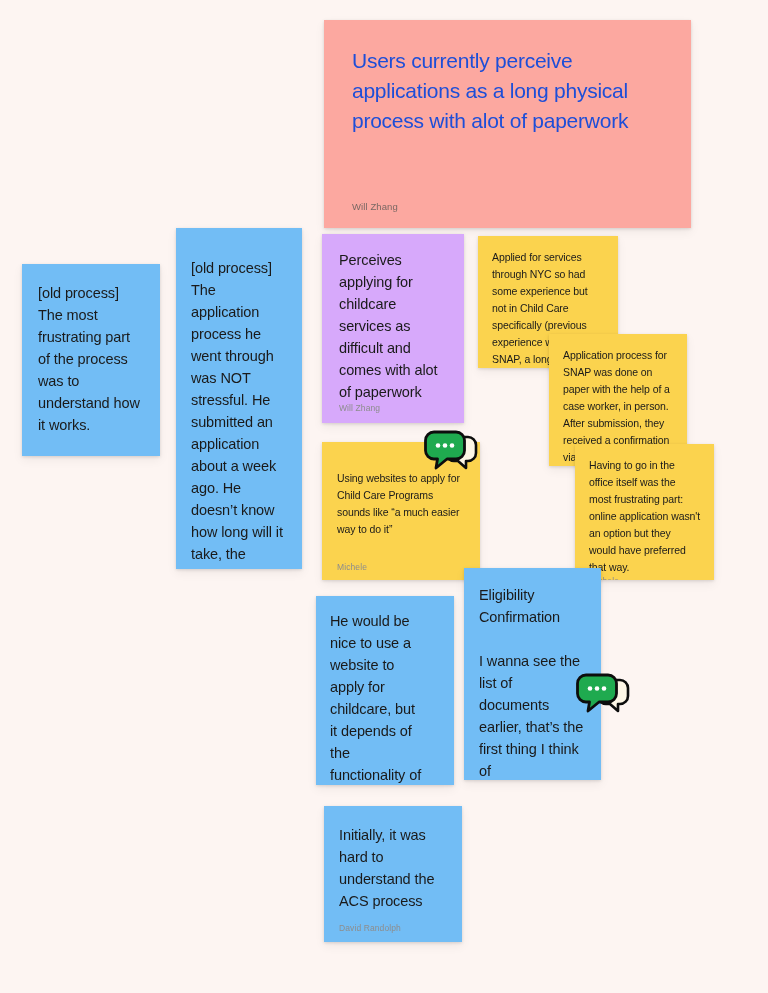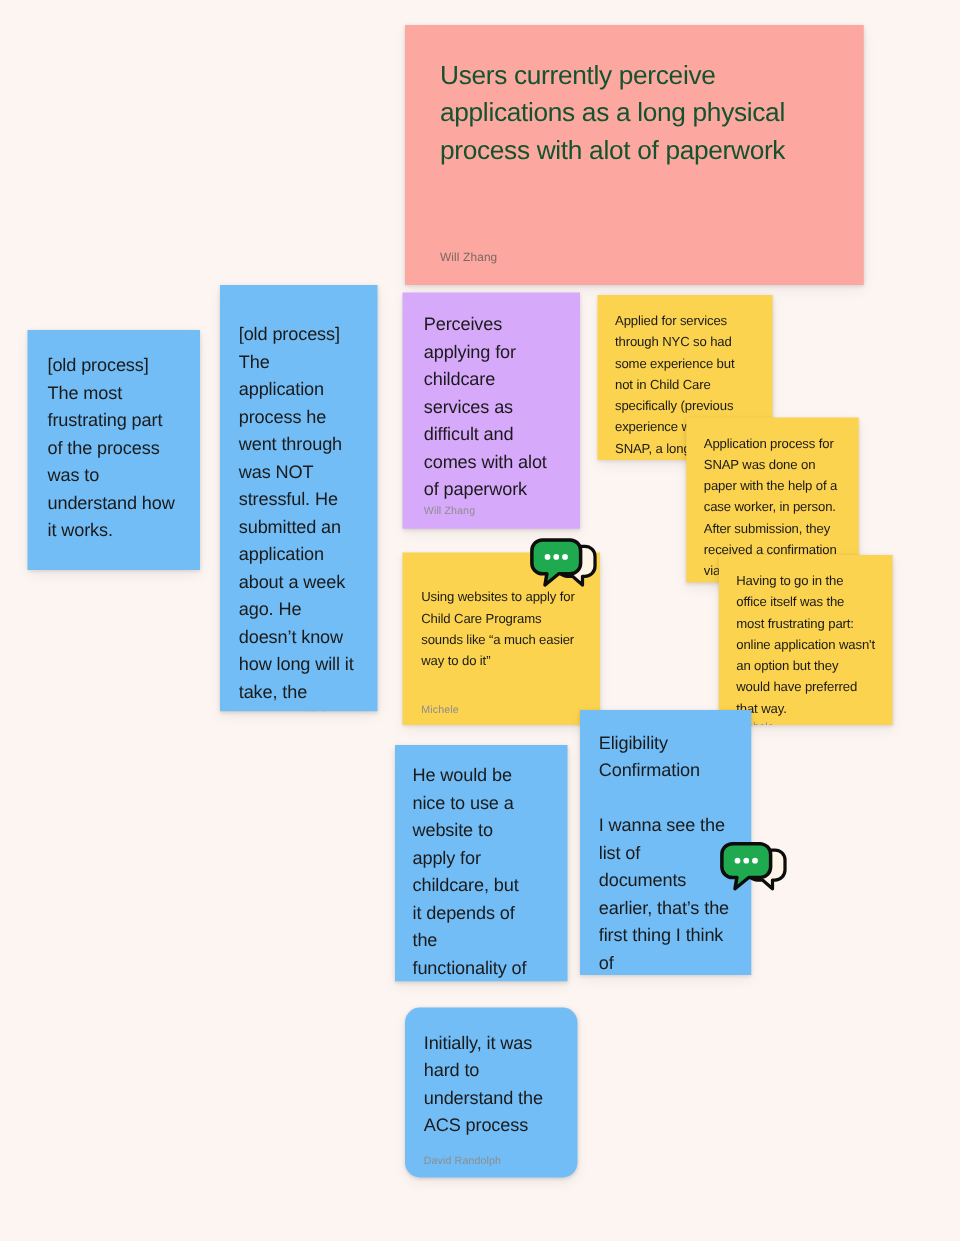--- a/index.html
+++ b/index.html
@@ -50,21 +50,21 @@
     top: 20px;
     width: 367px;
     height: 208px;
     background: #fca8a0;
     padding: 26px 28px 16px 28px;
   }
   .note.headline .body {
     font-size: 21px;
     line-height: 1.43;
     font-weight: 400;
-    color: #14532d;
+    color: #1d4ed8;
     letter-spacing: -0.25px;
   }
   .note.headline .author { font-size: 9.5px; color: #7a6763; }
 
   
   .note.blue   { background: #72bdf5; }
   .note.purple { background: #d7a9fb; justify-content: flex-end; }
   .note.yellow { background: #fbd34e; }
 
   .note.lg .body { font-size: 14.5px; line-height: 1.52; }
@@ -73,21 +73,21 @@
   
   #n-old-frustrating { left: 22px;  top: 264px; width: 138px; height: 192px; padding: 18px 16px 9px 16px; }
   #n-old-application { left: 176px; top: 228px; width: 126px; height: 341px; padding: 29px 15px 10px 15px; }
   #n-perceives       { left: 322px; top: 234px; width: 142px; height: 189px; padding: 33px 17px 10px 17px; }
   #n-applied-nyc     { left: 478px; top: 236px; width: 140px; height: 132px; padding: 13px 14px 8px 14px; }
   #n-snap-paper      { left: 525px; top: 334px; width: 138px; height: 132px; padding: 13px 14px 8px 14px; margin-left: 24px; }
   #n-office          { left: 575px; top: 444px; width: 139px; height: 136px; padding: 13px 14px 8px 14px; }
   #n-using-websites  { left: 322px; top: 442px; width: 158px; height: 138px; padding: 28px 15px 8px 15px; }
   #n-eligibility     { left: 464px; top: 568px; width: 137px; height: 212px; padding: 16px 15px 9px 15px; }
   #n-website-nice    { left: 316px; top: 596px; width: 138px; height: 189px; padding: 14px 32px 9px 14px; }
-  #n-acs             { left: 324px; top: 806px; width: 138px; height: 136px; padding: 18px 15px 9px 15px; border-radius: 12px; }
+  #n-acs             { left: 324px; top: 806px; width: 138px; height: 136px; padding: 18px 15px 9px 15px; }
 
   
   .chat-icon {
     position: absolute;
     width: 56px;
     height: 44px;
   }
   #chat-1 { left: 423px; top: 429px; }
   #chat-2 { left: 575px; top: 672px; }
   .chat-icon svg { display: block; width: 100%; height: 100%; }

